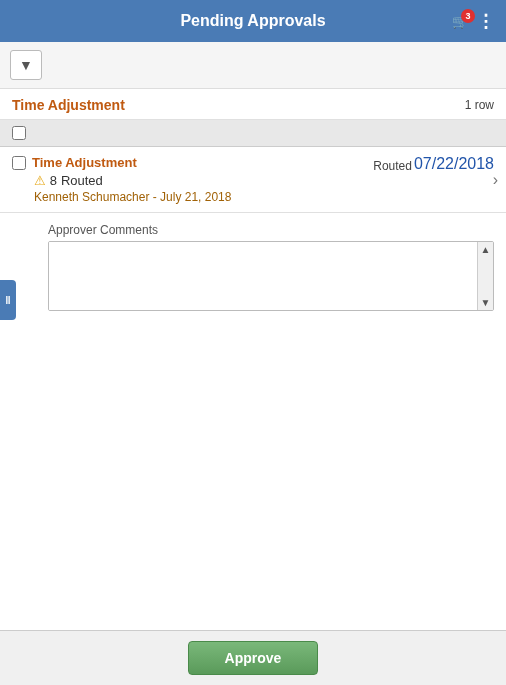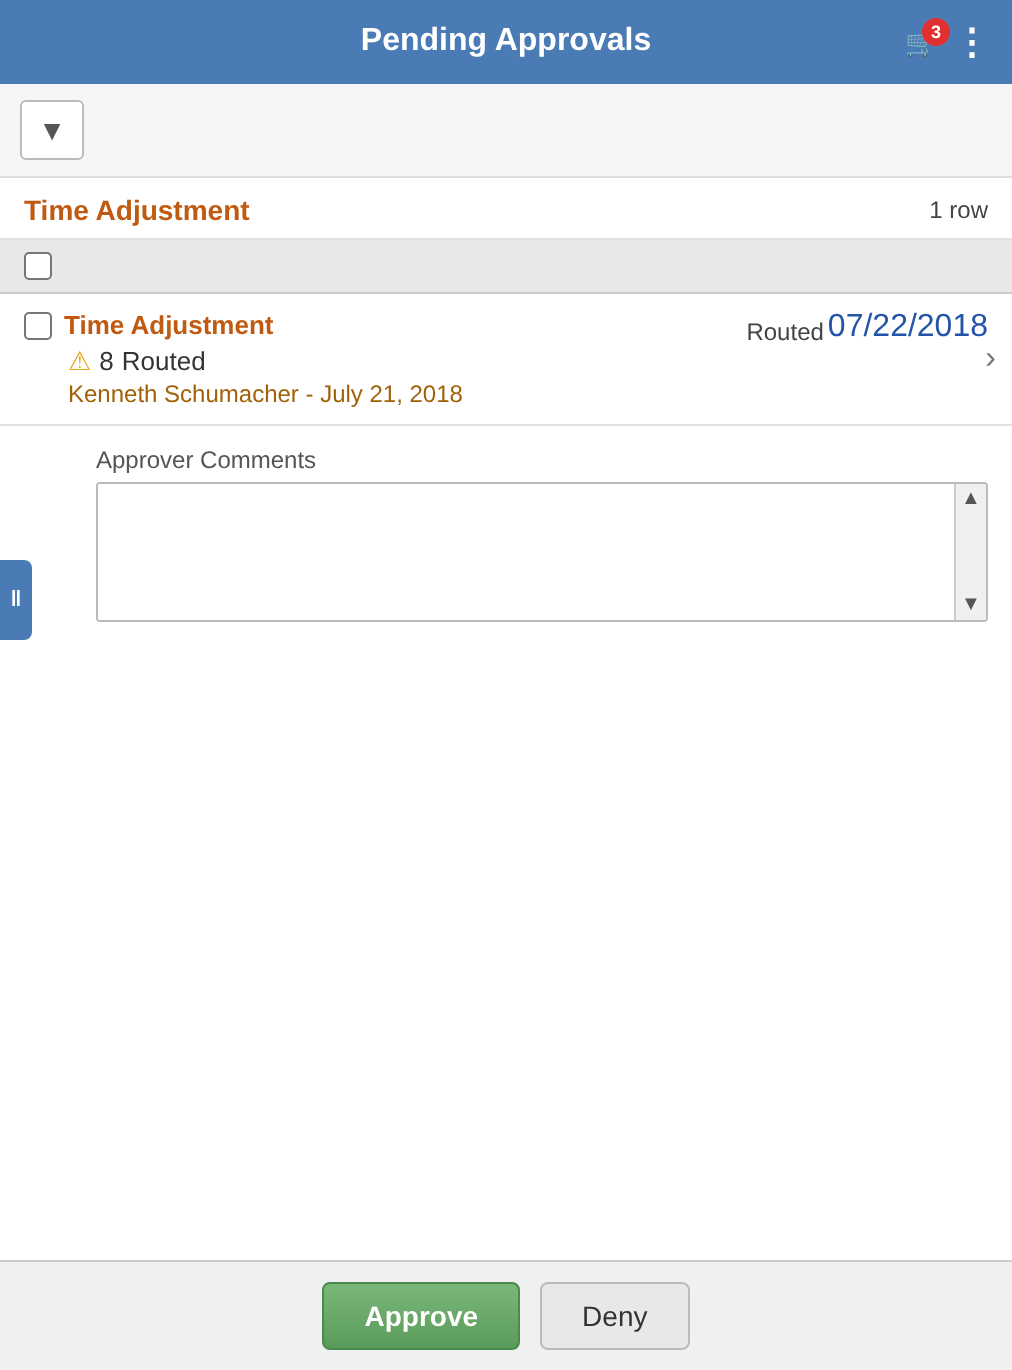--- a/index.html
+++ b/index.html
@@ -253,21 +253,21 @@
       background: #f0f0f0;
       border-top: 1px solid #ccc;
       padding: 10px 12px;
       display: flex;
       justify-content: center;
       gap: 10px;
     }
     .btn {
       border: 1px solid #bbb;
       border-radius: 4px;
-      padding: 8px 20px;
+      padding: 8px 36px;
       font-size: 14px;
       cursor: pointer;
       font-weight: normal;
       background: #e8e8e8;
       color: #333;
     }
     .btn-approve {
       background: linear-gradient(to bottom, #7ab87a, #5a9a5a);
       border: 1px solid #4a8a4a;
       color: #fff;
@@ -341,14 +341,13 @@
     </div>
   </div>
 </div>
 
 <div class="side-panel">
   <span class="panel-icon">‖</span>
 </div>
 
 <div class="footer">
   <button class="btn btn-approve">Approve</button>
-  <button class="btn">Deny</button>
 </div>
 
 </body></html>

